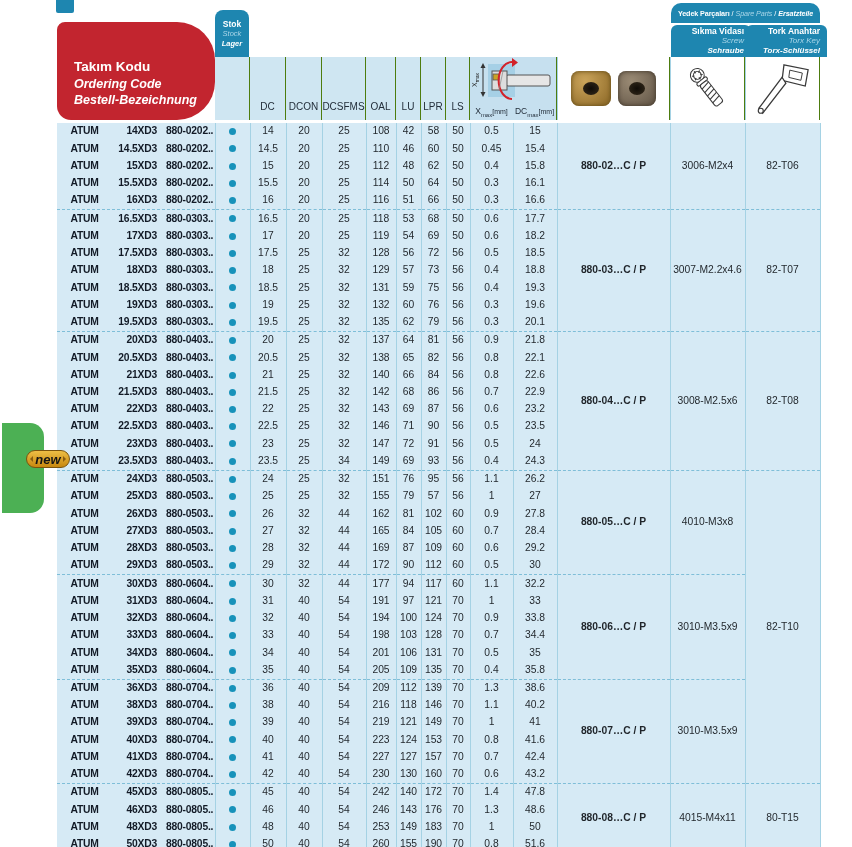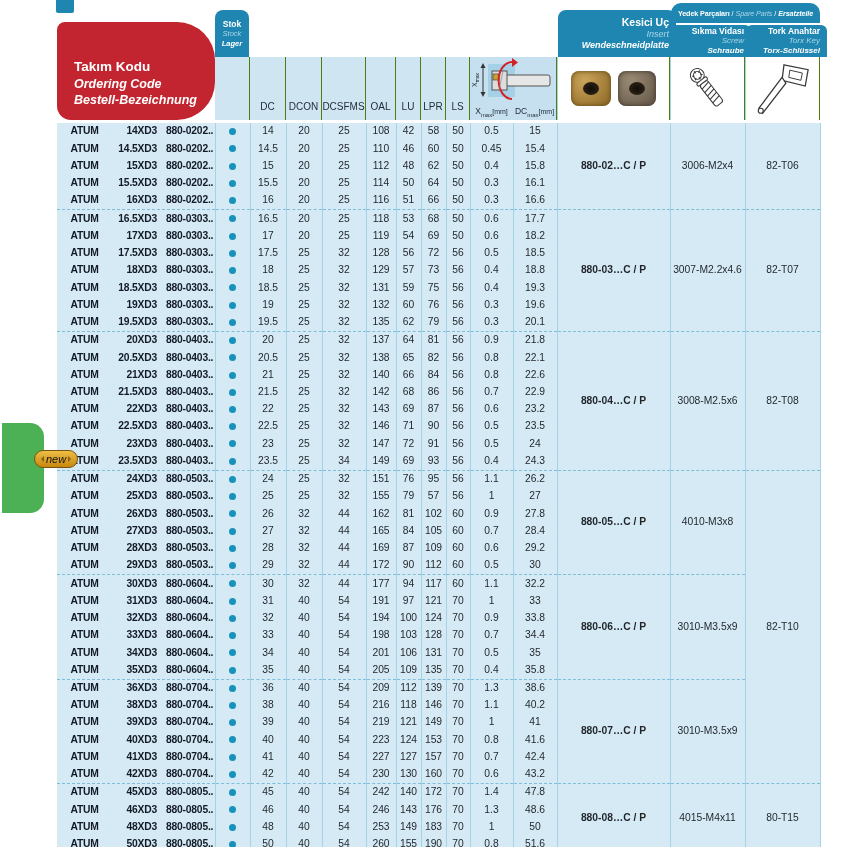--- a/index.html
+++ b/index.html
@@ -5,21 +5,21 @@
   html,body{margin:0;padding:0;background:#fff;}
   .page{position:relative;width:852px;height:847px;background:#fff;overflow:hidden;
         font-family:"Liberation Sans",sans-serif;}
   
   .corner-tab{position:absolute;left:54px;top:-4px;width:18px;height:15px;background:#1E86B0;
               border:2px solid #fff;border-radius:4px;}
   .side-tab{position:absolute;left:2px;top:423px;width:42px;height:90px;background:#4CB054;
             border-radius:0 14px 14px 0;}
   .new-badge{position:absolute;left:26px;top:450px;width:42px;height:16px;background:linear-gradient(#EDBE45,#C8880F);
              border:1px solid #7a540e;border-radius:9px;display:flex;align-items:center;justify-content:center;
-             font-size:11px;font-weight:normal;font-style:italic;color:#141414;z-index:5;margin-left:8px;}
+             font-size:13px;font-weight:bold;font-style:italic;color:#141414;z-index:5;}
   .new-badge::before{content:"";border:3px solid transparent;border-right-color:#8a5d10;margin-right:2px;}
   .new-badge::after{content:"";border:3px solid transparent;border-left-color:#8a5d10;margin-left:2px;}
   
   .band{position:absolute;background:#1E86B0;color:#fff;border-radius:8px 8px 0 0;
         display:flex;flex-direction:column;justify-content:center;line-height:1.25;}
   .band .l1{font-weight:bold;font-size:10.5px;}
   .band .l2{font-style:italic;font-size:9px;color:#A9D6E8;}
   .band .l3{font-weight:bold;font-style:italic;font-size:9px;}
   .band.center{text-align:center;}
   .band.right{text-align:right;padding-right:7px;}
@@ -94,25 +94,20 @@
   </div>
 
   <div class="band center hdr-stock">
     <div class="l1">Stok</div>
     <div class="l2">Stock</div>
     <div class="l3">Lager</div>
   </div>
 
 
 
-  <div class="band right hdr-insert">
-    <div class="l1">Kesici Uç</div>
-    <div class="l2">Insert</div>
-    <div class="l3">Wendeschneidplatte</div>
-  </div>
 
   <div class="band hdr-spare">
     <span class="tr">Yedek Parçaları</span>
     <span class="sep">/</span>
     <span class="en">Spare Parts</span>
     <span class="sep">/</span>
     <span class="de">Ersatzteile</span>
   </div>
 
   <div class="band right hdr-screw">

